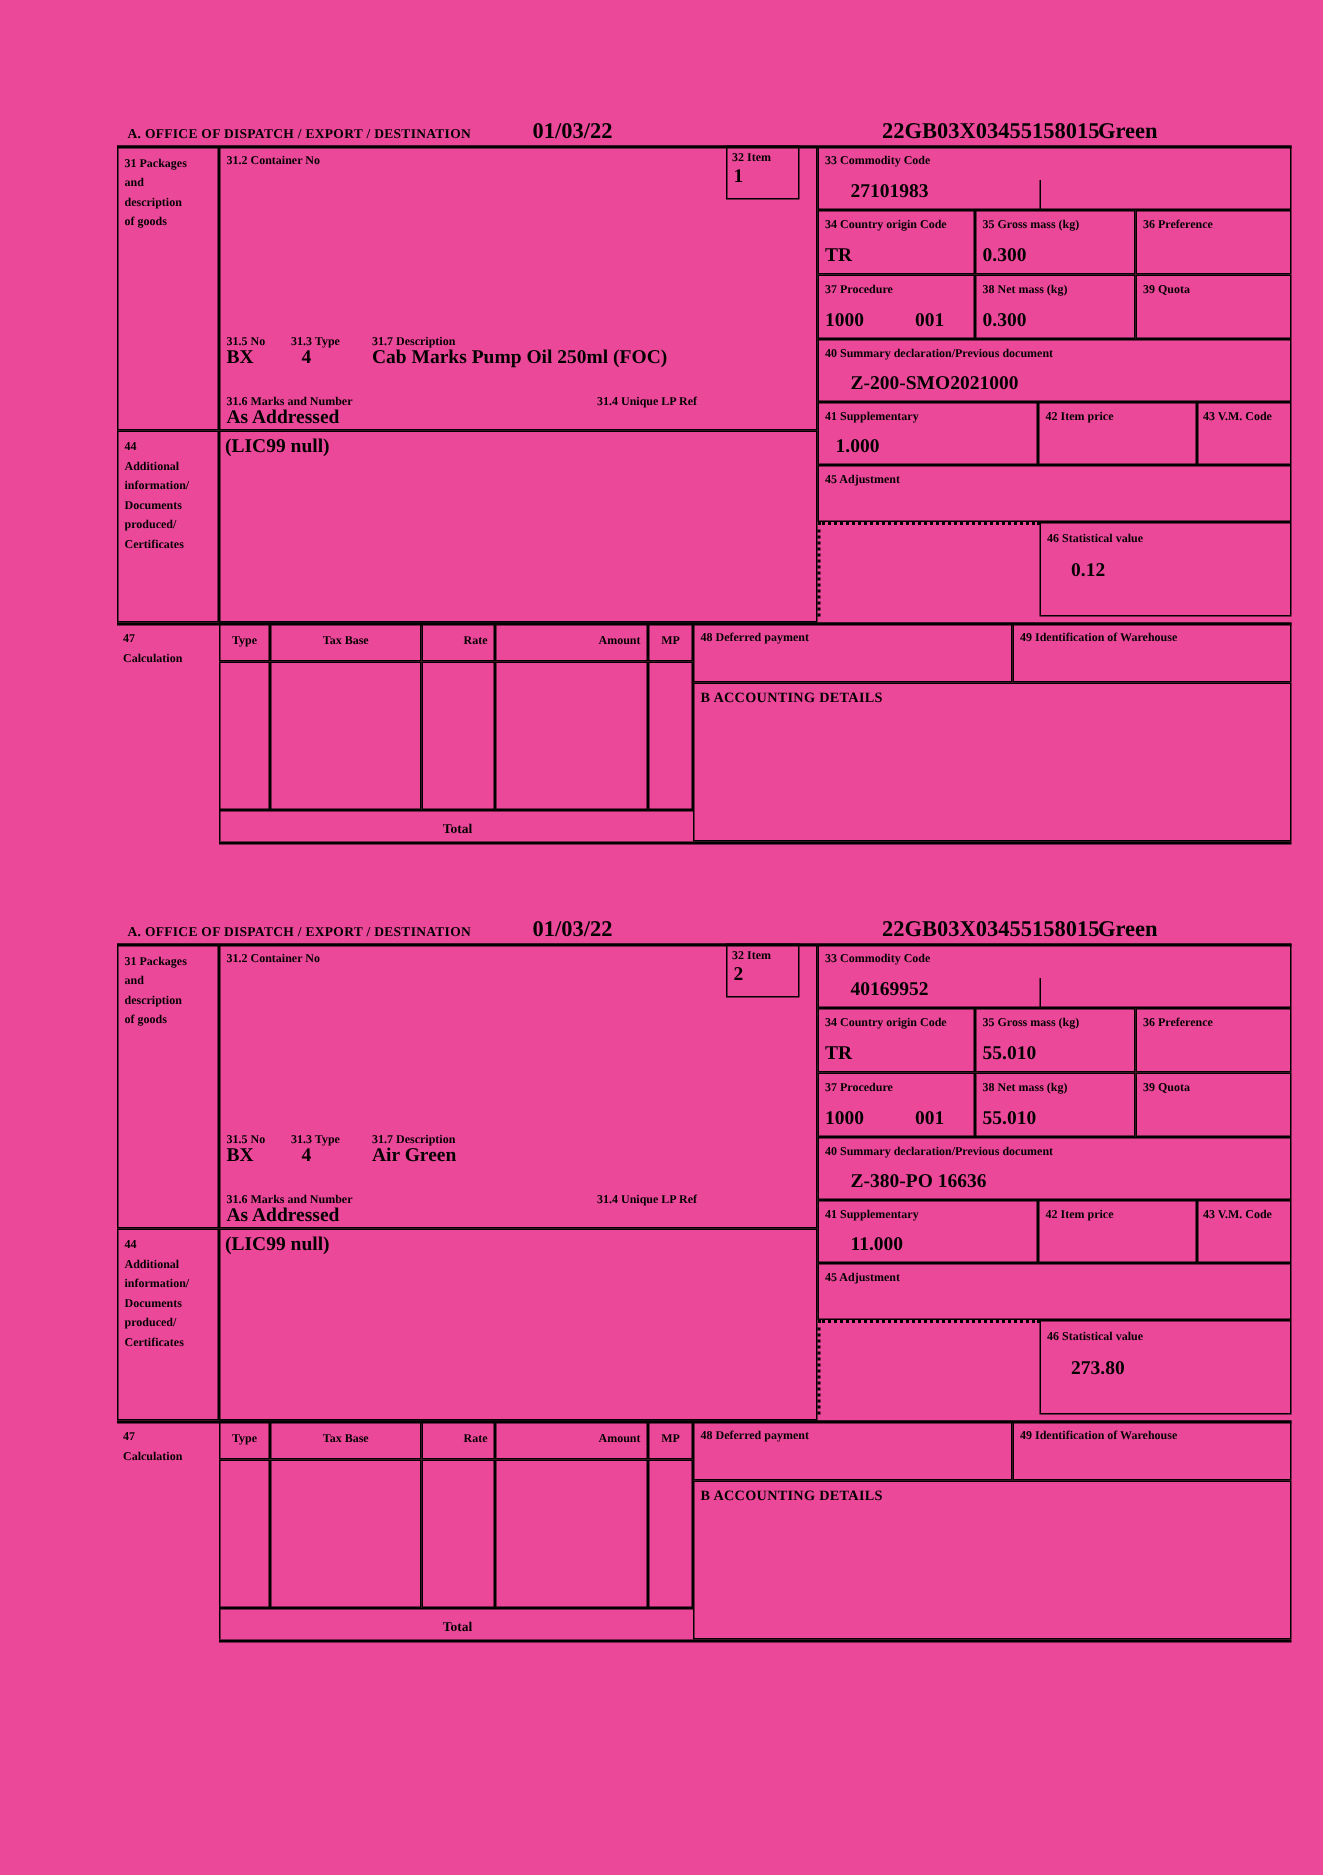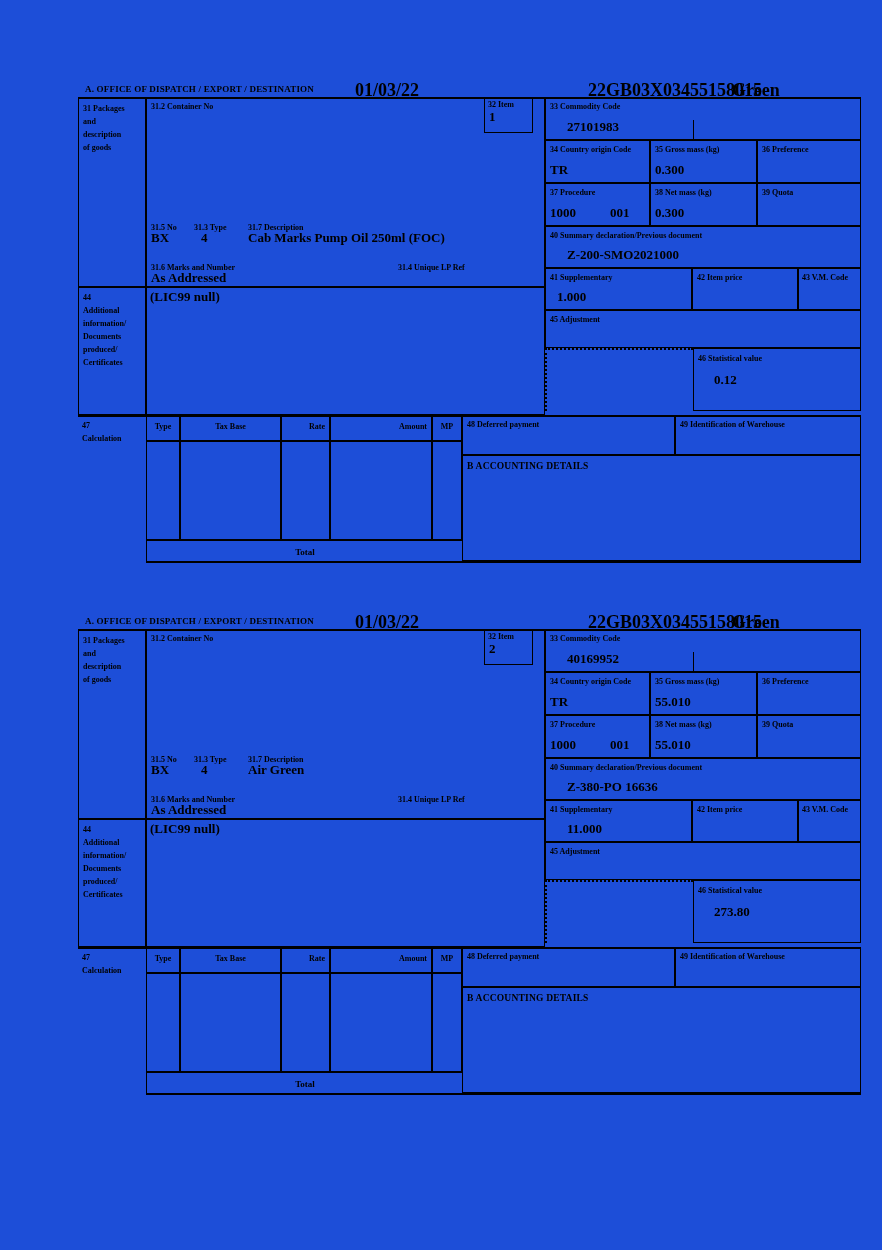--- a/index.html
+++ b/index.html
@@ -1,30 +1,30 @@
 <!DOCTYPE html>
 <html><head>
 <meta charset="utf-8">
 <style>
   html,body{margin:0;padding:0;background:#ffffff;}
   body{width:882px;height:1250px;position:relative;font-family:"Liberation Serif","DejaVu Serif",serif;color:#000;}
-  #page{position:relative;width:882px;height:1250px;background:#1d4ed8;overflow:hidden;}
+  #page{position:relative;width:882px;height:1250px;background:#ec4899;overflow:hidden;}
   .block{position:absolute;left:0;width:882px;height:500px;}
   .block:nth-of-type(1){top:80px;}
   .block:nth-of-type(2){top:612px;}
   .abs{position:absolute;box-sizing:border-box;}
   .bx{position:absolute;box-sizing:border-box;border:1px solid #000;background:transparent;}
   .lbl{font-size:8px;font-weight:bold;line-height:1.3;white-space:nowrap;}
   .lbl-ml{font-size:8px;font-weight:bold;line-height:13px;white-space:pre-line;}
   .val{font-size:13px;font-weight:bold;line-height:14px;white-space:nowrap;}
   .hline{position:absolute;border-top:2px solid #000;height:0;}
   .vtick{position:absolute;border-left:1px solid #000;width:0;}
   .dotted{position:absolute;box-sizing:border-box;border-left:2px dotted #000;border-top:2px dotted #000;}
   .hdr-office{font-size:9px;font-weight:bold;letter-spacing:0.2px;white-space:nowrap;}
-  .hdr-val{font-size:18px;font-weight:bold;white-space:nowrap;}
+  .hdr-val{font-size:15px;font-weight:bold;white-space:nowrap;}
   .colhead{font-size:8px;font-weight:bold;}
   .tc{text-align:center;}
   .tr{text-align:right;}
   .bacct{font-size:9.5px;font-weight:bold;letter-spacing:0.2px;}
 </style>
 </head>
 <body>
 
 <div id="page">
   <div class="block">

